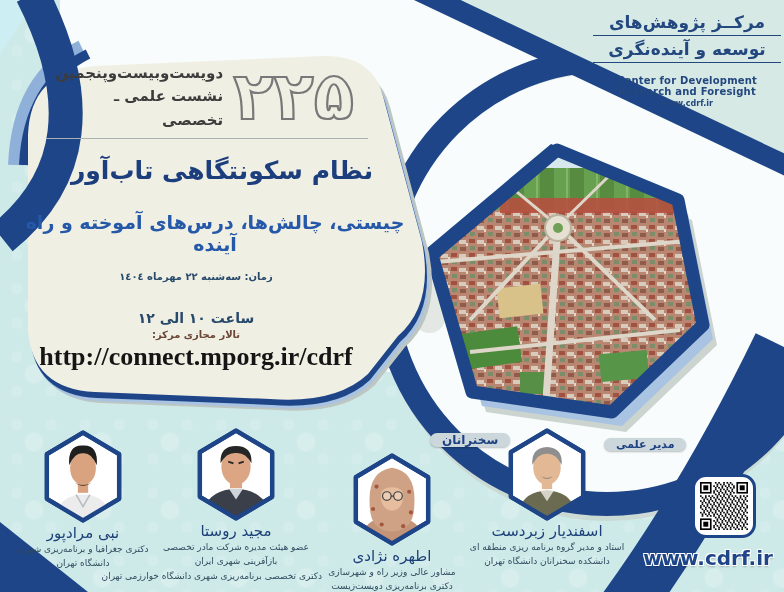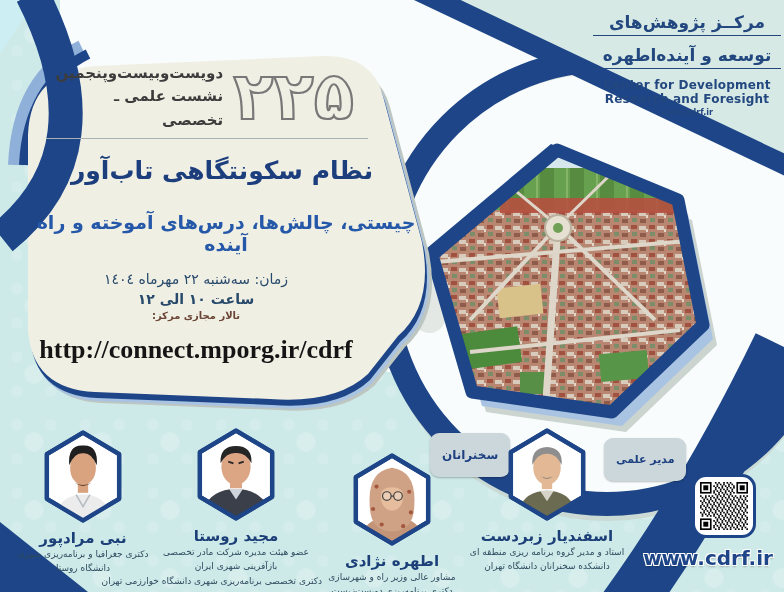--- a/index.html
+++ b/index.html
@@ -11,53 +11,53 @@
     background-image:
       radial-gradient(circle, rgba(255,255,255,.20) 9px, transparent 10px),
       radial-gradient(circle, rgba(255,255,255,.14) 5px, transparent 6px);
     background-size:68px 68px, 34px 34px;
   }
   .abs { position:absolute; }
   svg.bg { position:absolute; left:0; top:0; z-index:1; }
 
   
   .logo { left:593px; top:12px; width:188px; z-index:3; text-align:center; color:#23477f; }
-  .logo-fa { font-size:17px; font-weight:bold; border-bottom:1.5px solid #23477f; padding-bottom:3px; margin-bottom:9px; }
-  .logo-en { font-size:12px; font-weight:bold; letter-spacing:.2px; margin-top:4px; direction:ltr; }
+  .logo-fa { font-size:17px; font-weight:bold; border-bottom:1.5px solid #23477f; padding-bottom:3px; margin-bottom:3px; }
+  .logo-en { font-size:10px; font-weight:bold; letter-spacing:.2px; margin-top:12px; direction:ltr; }
   .logo-site { font-size:8px; font-weight:bold; margin-top:2px; direction:ltr; }
 
   
   .session { left:88px; top:62px; width:266px; display:flex; align-items:center; gap:10px; z-index:3; }
   .session-num {
     font-size:66px; font-weight:bold; line-height:.95;
     color:#f0efe4; -webkit-text-stroke:2.2px #787878;
   }
   .session-txt { font-size:15px; font-weight:bold; color:#3c3c3c; line-height:1.55; text-align:right; }
 
   .divider { left:46px; top:138px; width:322px; border-top:1.2px solid #a8b2b2; z-index:3; }
 
   .title { left:26px; top:156px; width:392px; text-align:center; font-size:25px; font-weight:bold; color:#1c3e7d; z-index:3; }
-  .subtitle { left:26px; top:211px; width:400px; text-align:center; font-size:19px; font-weight:bold; color:#2558a8; z-index:3; }
+  .subtitle { left:15px; top:211px; width:400px; text-align:center; font-size:19px; font-weight:bold; color:#2558a8; z-index:3; }
 
   .schedule { left:28px; top:271px; width:336px; text-align:center; z-index:3; }
-  .sch-date { font-size:14px; font-weight:normal; color:#27496b; margin-bottom:4px; }
+  .sch-date { font-size:10px; font-weight:bold; color:#27496b; margin-bottom:28px; }
   .sch-time { font-size:14px; font-weight:bold; color:#27496b; margin-bottom:3px; }
-  .sch-venue { font-size:10px; font-weight:bold; color:#6a4434; margin-bottom:14px; }
+  .sch-venue { font-size:10px; font-weight:bold; color:#6a4434; margin-bottom:2px; }
   .sch-url { font-size:26px; font-weight:bold; color:#151515; font-family:"Liberation Serif", serif; direction:ltr; }
 
   
   .pill { position:absolute; background:#ccd7dc; color:#1d4080; font-weight:bold;
-    padding:15px 12px; border-radius:9px; box-shadow:0 1px 2px rgba(0,0,0,.25); z-index:4; }
+    padding:0 12px; border-radius:9px; box-shadow:0 1px 2px rgba(0,0,0,.25); z-index:4; }
   .pill-speakers { left:430px; top:433px; font-size:12px; }
   .pill-director { left:604px; top:438px; font-size:11px; }
 
   
   .speaker { position:absolute; text-align:center; z-index:4; }
   .speaker svg.hexph { display:block; margin:0 auto; width:86px; height:95px; }
-  .spk-name { font-size:15px; font-weight:bold; color:#1c3f78; margin-top:5px; }
+  .spk-name { font-size:15px; font-weight:normal; color:#1c3f78; }
   .spk-line { font-size:9px; color:#2e4a5e; line-height:1.6; white-space:nowrap; }
 
   
   .qr-box { left:692px; top:474px; width:64px; height:64px; background:#fff;
     border:3.5px solid #1d4587; border-radius:14px; padding:5px; z-index:6; }
   .qr-box svg { width:100%; height:100%; display:block; }
   .footer-site { left:632px; top:546px; width:152px; text-align:center; z-index:6;
     font-size:20px; font-weight:bold; color:#1d4587; direction:ltr;
     text-shadow:-1px -1px 0 #fff, 1px -1px 0 #fff, -1px 1px 0 #fff, 1px 1px 0 #fff, 0 2px 2px rgba(0,0,0,.25); }
 </style>
@@ -132,21 +132,21 @@
     <path d="M32 -6 Q112 150 2 238" stroke="#1d4587" stroke-width="34" fill="none"></path>
 
     <polygon points="430,0 784,0 784,160" fill="#d6e9e5"></polygon>
     <line x1="412" y1="-12" x2="800" y2="172" stroke="#1d4587" stroke-width="20"></line>
 
     <polygon points="0,522 0,592 88,592" fill="#1d4587"></polygon>
   </svg>
 
   <div class="abs logo">
     <div class="logo-fa">مرکــز پژوهش‌های</div>
-    <div class="logo-fa">توسعه و آینده‌اطهره</div>
+    <div class="logo-fa">توسعه و آینده‌نگری</div>
     <div class="logo-en">Center for Development Research and Foresight</div>
     <div class="logo-site">www.cdrf.ir</div>
   </div>
 
   <div class="abs session">
     <div class="session-num">۲۲۵</div>
     <div class="session-txt">
       <div>دویست‌وبیست‌وپنجمین</div>
       <div>نشست علمی ـ تخصصی</div>
     </div>
@@ -258,21 +258,21 @@
         <path d="M42 76 L50 90 L58 76" stroke="#b9bec4" stroke-width="2" fill="none"></path>
         <rect x="44" y="60" width="12" height="14" fill="#d9a37f"></rect>
         <ellipse cx="50" cy="45" rx="15" ry="20" fill="#d9a37f"></ellipse>
         <path d="M34 42 Q32 18 50 19 Q68 18 66 42 Q60 27 50 28 Q40 27 34 42 Z" fill="#1f1f1f"></path>
         <path d="M40 62 Q50 70 60 62 Q50 68 40 62 Z" fill="#4a3428"></path>
       </g>
       <path d="M50 4 L92 29 L92 81 L50 106 L8 81 L8 29 Z" fill="none" stroke="#1d4587" stroke-width="5" stroke-linejoin="round"></path>
     </svg>
     <div class="spk-name">نبی مرادپور</div>
     <div class="spk-line">دکتری جغرافیا و برنامه‌ریزی شهری</div>
-    <div class="spk-line">دانشگاه روستا</div>
+    <div class="spk-line">دانشگاه تهران</div>
   </div>
 
   <div class="abs qr-box">
     <svg id="qr" viewBox="0 0 29 29">
         <rect x="0" y="8" width="1" height="1" fill="#000"></rect>
         <rect x="0" y="11" width="1" height="1" fill="#000"></rect>
         <rect x="0" y="14" width="1" height="1" fill="#000"></rect>
         <rect x="0" y="15" width="1" height="1" fill="#000"></rect>
         <rect x="0" y="18" width="1" height="1" fill="#000"></rect>
         <rect x="1" y="9" width="1" height="1" fill="#000"></rect>

